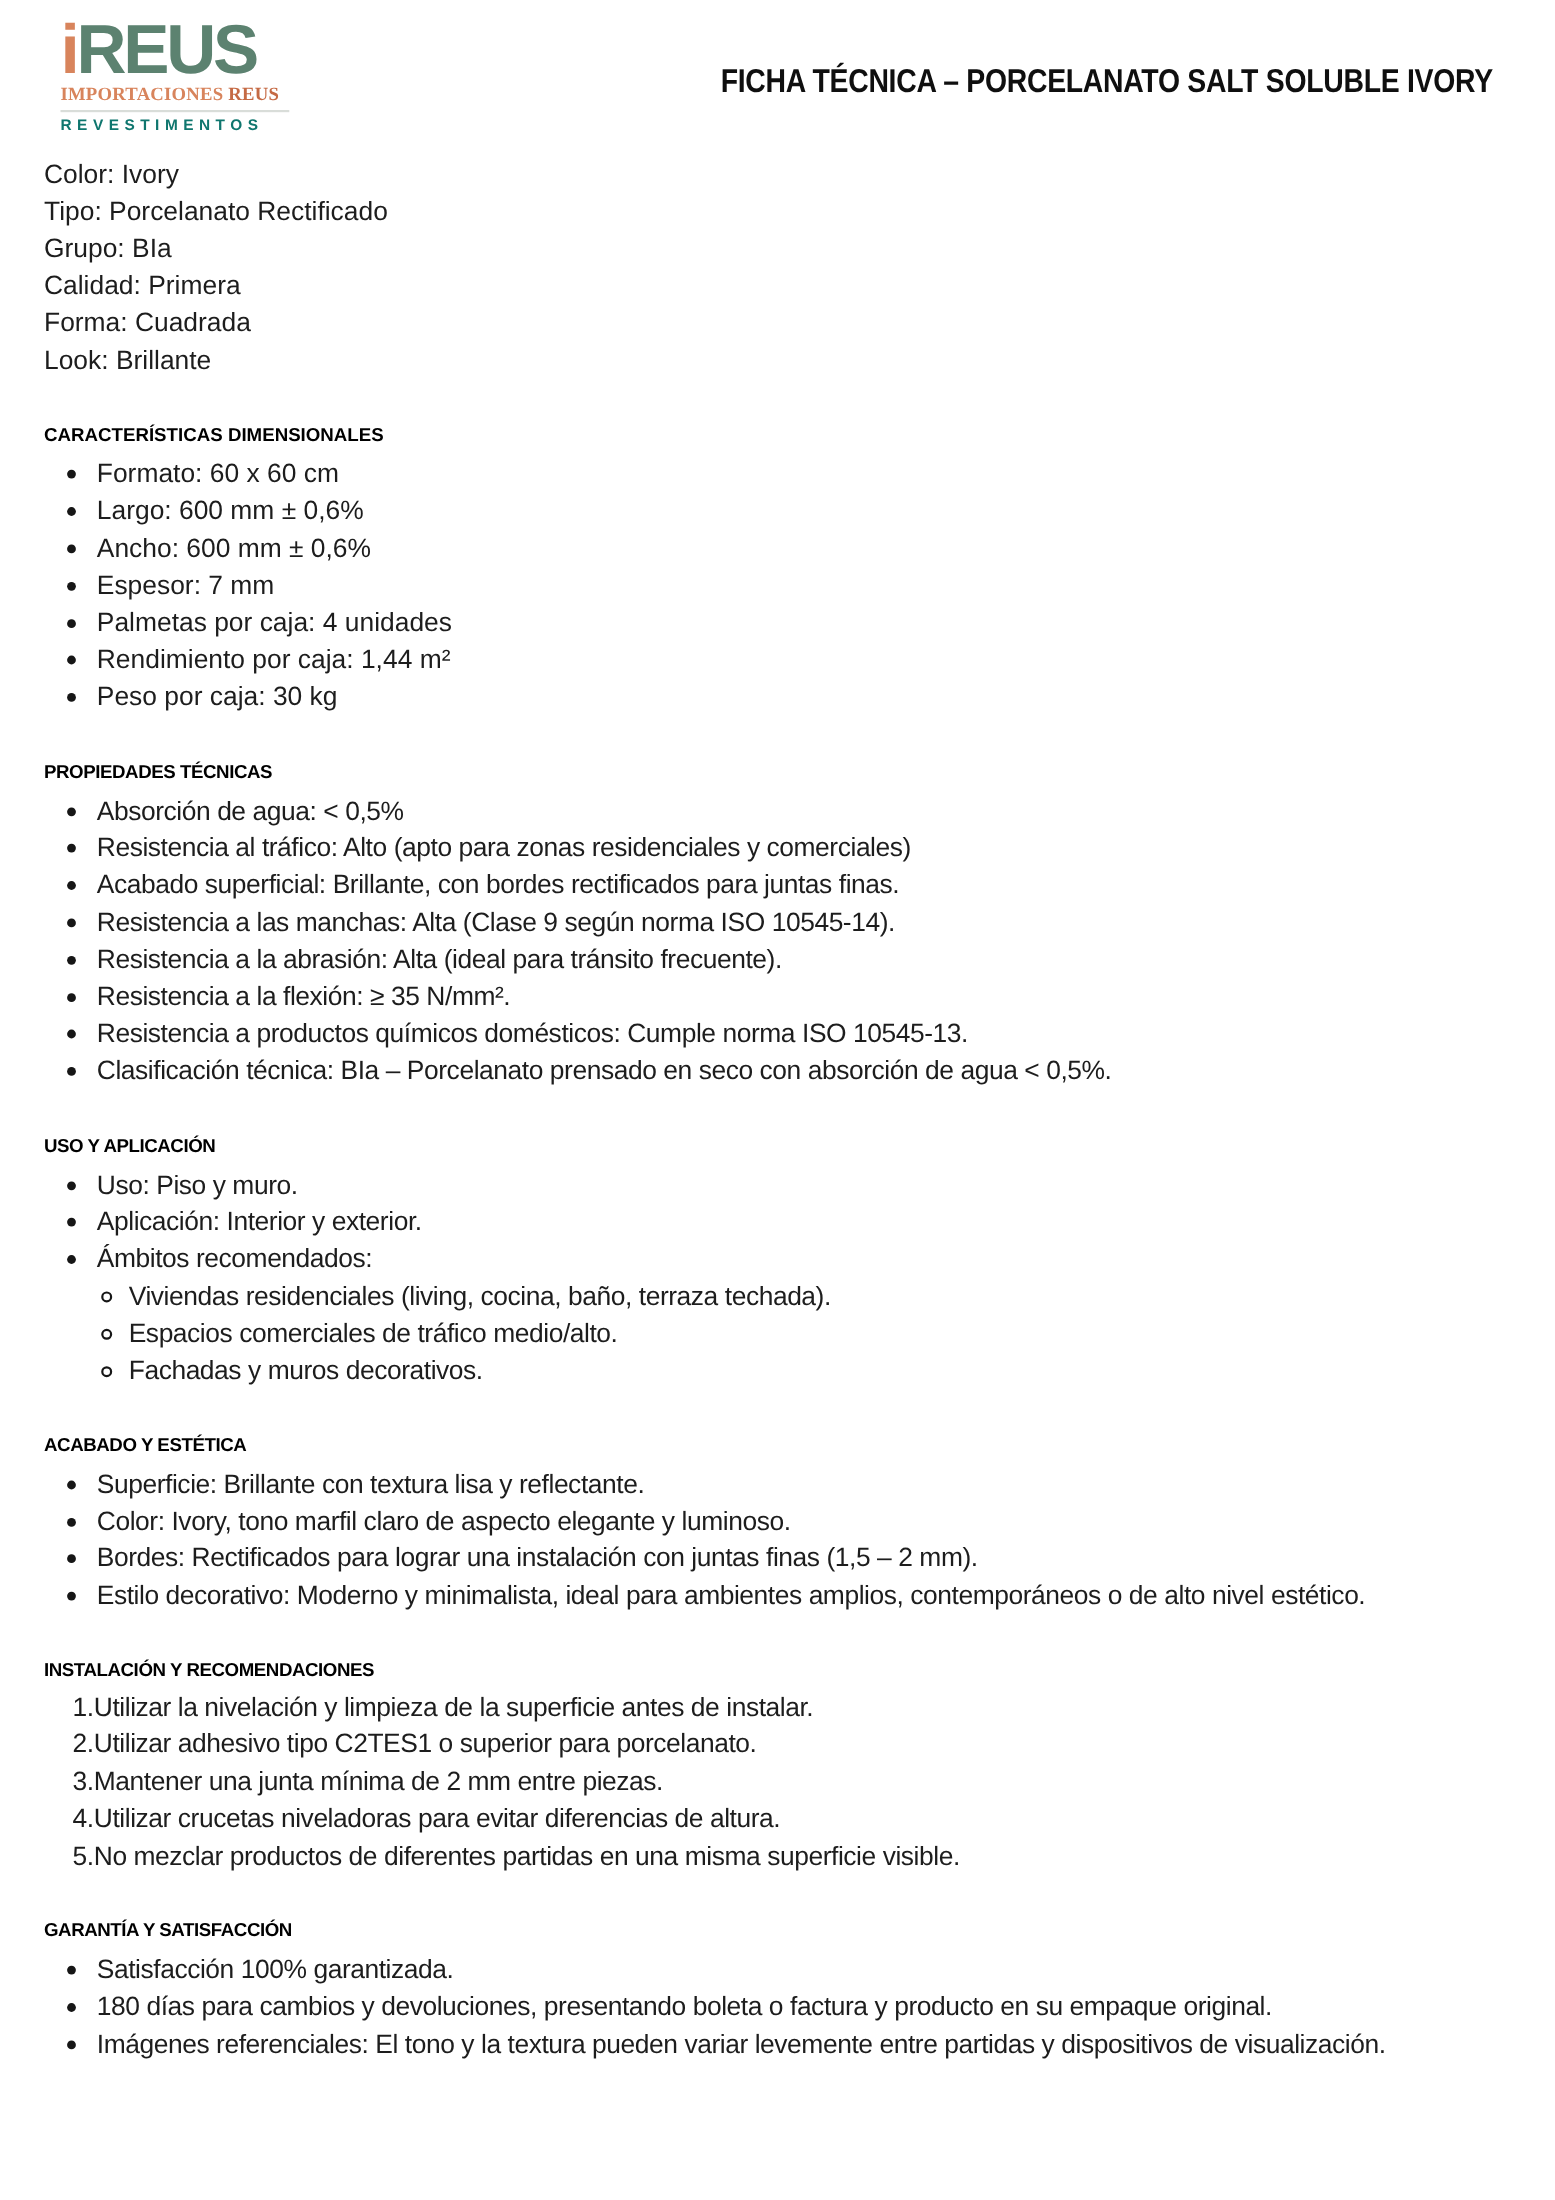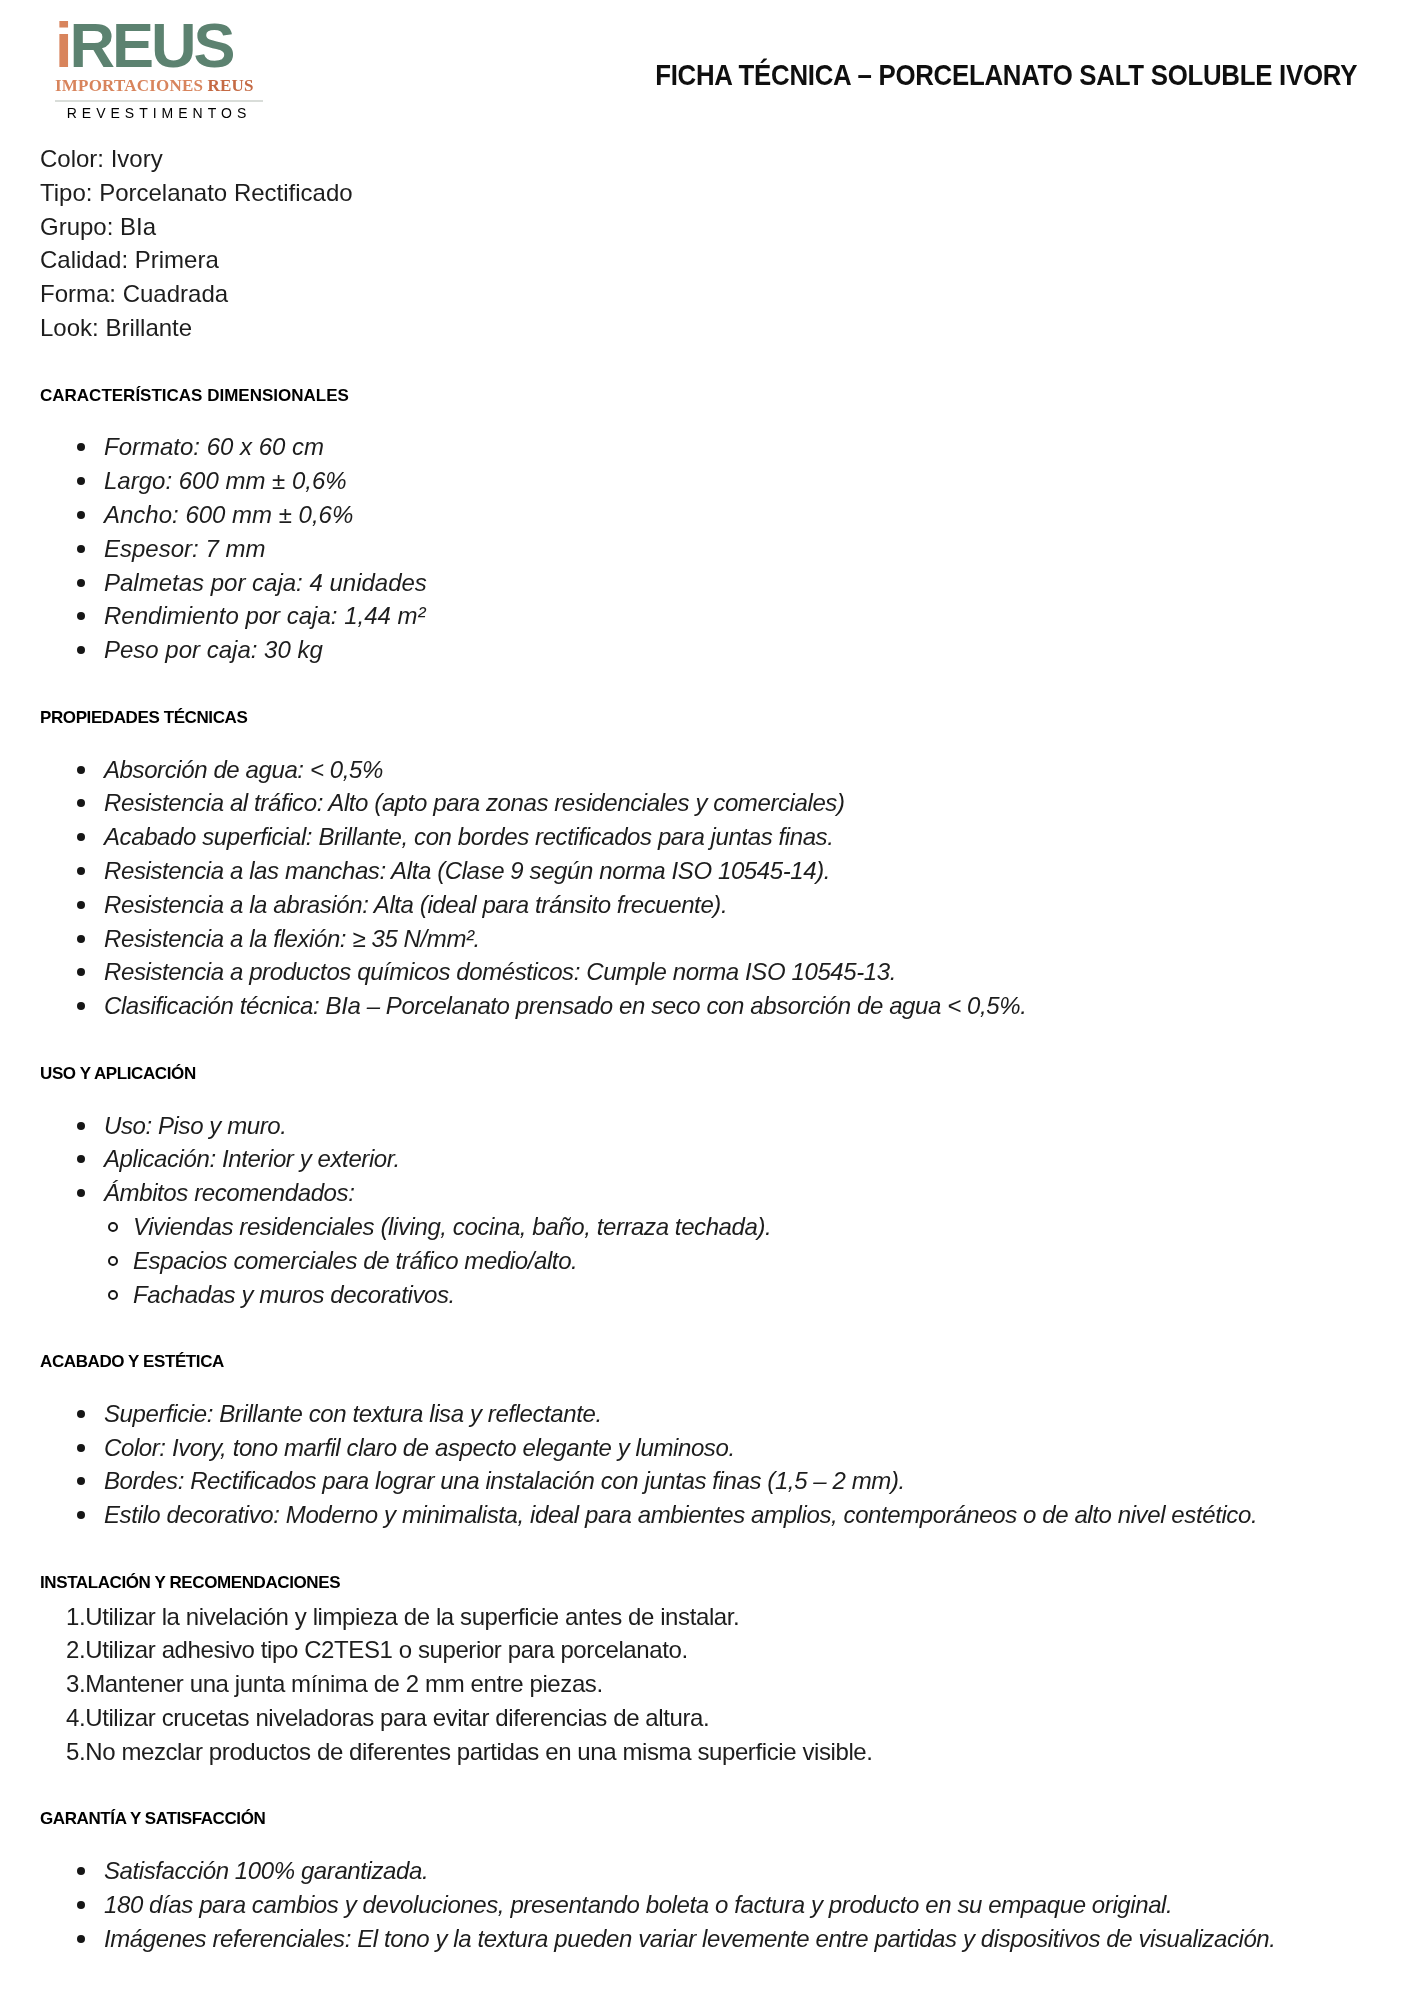--- a/index.html
+++ b/index.html
@@ -11,38 +11,38 @@
 
   
   .logo { position:absolute; left:55px; top:14px; width:208px; }
   .logo-main { font-weight:700; font-size:63px; line-height:62px; letter-spacing:-3px; white-space:nowrap; }
   .logo-main .li-i   { color:#D8845C; }
   .logo-main .li-reus{ color:#5C8270; }
   .logo-sub { margin-top:0px; font-size:17px; font-weight:700; letter-spacing:0.2px; white-space:nowrap;font-family:Liberation Serif, serif; }
   .logo-sub .sub-left  { color:#D8845C; }
   .logo-sub .sub-right { color:#C56A44; }
   .logo-divider { height:2px; background:#d9ddd9; margin:4px 0 3px 0; }
-  .logo-tag { font-size:14px; font-weight:400; color:#000000; letter-spacing:5px; text-align:center; white-space:nowrap; }
+  .logo-tag { font-size:14px; font-weight:700; color:#0f766e; letter-spacing:5px; text-align:left; white-space:nowrap; }
 
   
   .title-row { position:absolute; top:58px; left:0; right:0; text-align:right; }
   .doc-title {
     display:inline-block; font-size:30px; font-weight:700; color:#0f0f0f;
     transform:scaleX(0.86); transform-origin:50% 50%; white-space:nowrap;
     letter-spacing:-0.3px; margin-left:26px;
   }
 
   
   .main { position:absolute; top:142px; left:40px; width:1310px; font-size:24px; line-height:33.8px; }
   .intro-line { white-space:nowrap; }
   section { margin:33.8px 0 0 0; }
   .tight { letter-spacing:-0.4px; }
   h2 { margin:0; padding:0; font-size:17px; font-weight:700; color:#000; line-height:33.8px; }
 
-  ul.b { list-style:none; margin:18px; padding:0 0 0 46px;font-style:italic; }
+  ul.b { list-style:none; margin:2px; padding:0 0 0 46px; }
   ul.b > li { position:relative; }
   ul.b > li::before {
     content:""; position:absolute; left:-27px; top:13px;
     width:8px; height:8px; border-radius:50%; background:#161616;
   }
   ul.sub { list-style:none; margin:0; padding:0 0 0 29px; }
   ul.sub > li { position:relative; }
   ul.sub > li::before {
     content:""; position:absolute; left:-25px; top:12px;
     width:10px; height:10px; border:2px solid #161616; border-radius:50%;

